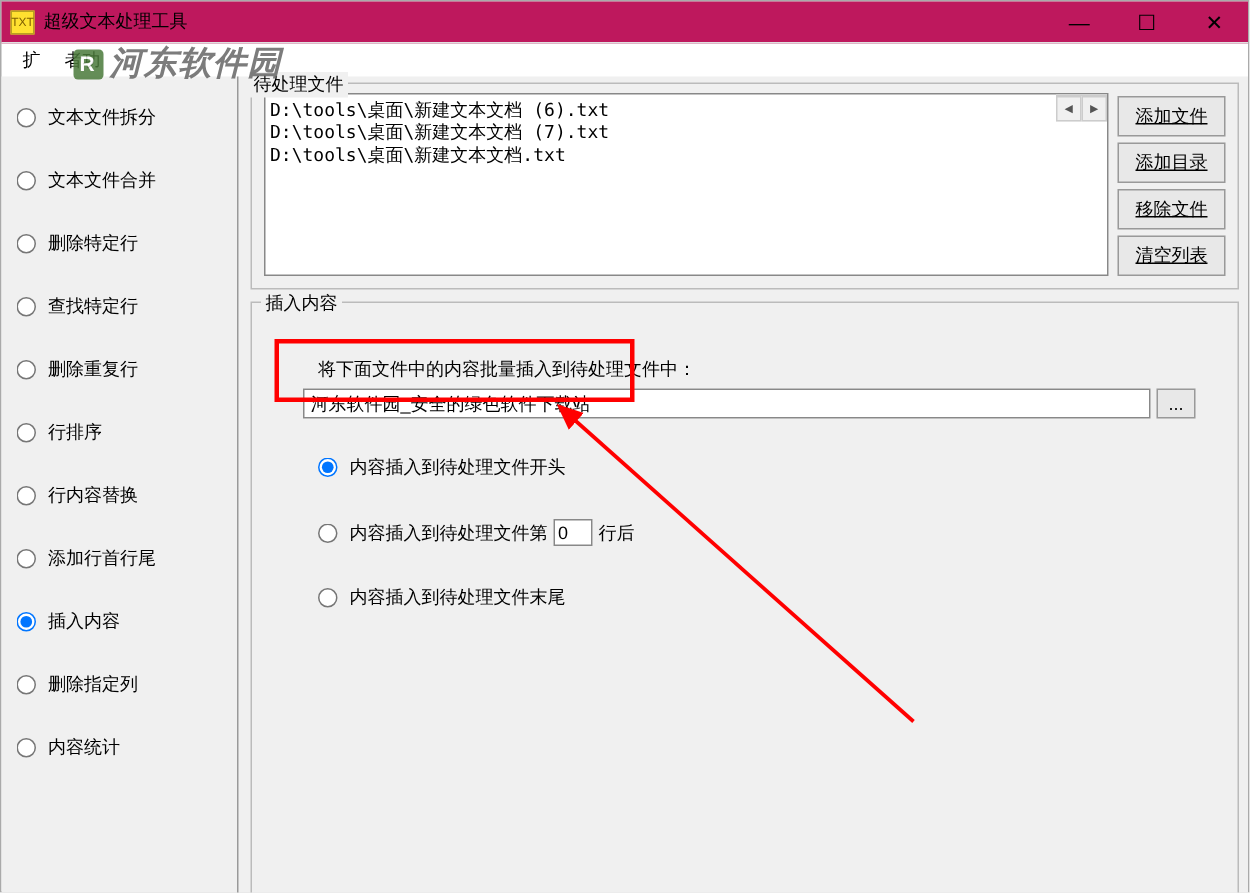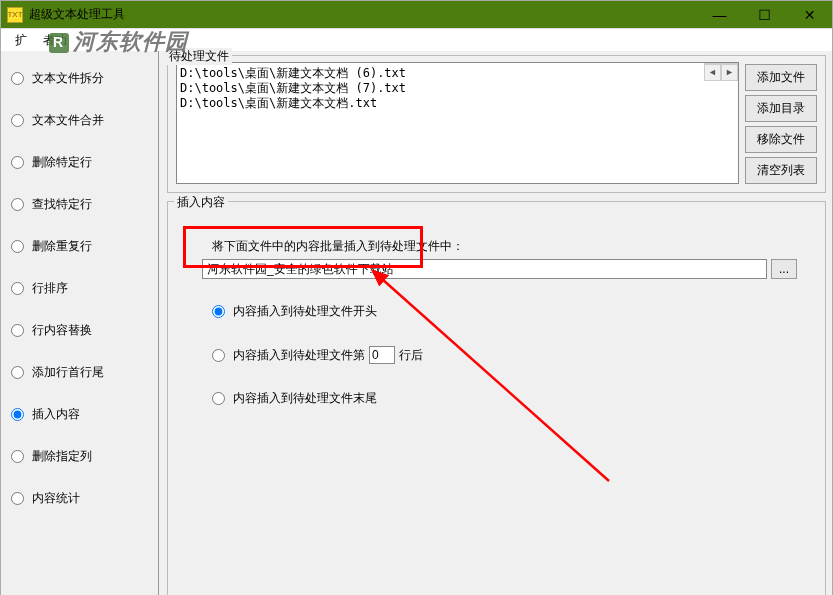--- a/index.html
+++ b/index.html
@@ -1,18 +1,18 @@
 <!DOCTYPE html>
 <html><head>
 <meta charset="utf-8">
 <style>
 * { box-sizing: border-box; margin: 0; padding: 0; }
 body { font-family: "SimSun", "Microsoft YaHei", sans-serif; font-size: 12px; background: #f0f0f0; width: 833px; height: 595px; overflow: hidden; position: relative; }
 .window { width: 833px; height: 595px; background: #fff; border: 1px solid #aaa; position: relative; }
-.titlebar { height: 28px; background: #4d7c0f; display: flex; align-items: center; padding: 0 0 0 6px; border-bottom: 1px solid #e0e0e0; }
+.titlebar { height: 28px; background: #be185d; display: flex; align-items: center; padding: 0 0 0 6px; border-bottom: 1px solid #e0e0e0; }
 .app-icon { width: 16px; height: 16px; background: #ffe030; border: 1px solid #b8a020; margin-right: 6px; font-size: 8px; display: flex; align-items: center; justify-content: center; color: #806000; }
 .titlebar-title { flex: 1; font-size: 12px; }
 .win-controls { display: flex; height: 28px; }
 .win-btn { width: 45px; height: 28px; display: flex; align-items: center; justify-content: center; font-size: 14px; font-family: Arial; cursor: pointer; }
 .menubar { height: 22px; padding: 0 6px; display: flex; align-items: center; gap: 0; position: relative; z-index: 3; }
 .menu-item { padding: 2px 8px; cursor: pointer; }
 .watermark { position: absolute; top: 26px; left: 48px; z-index: 5; font-size: 22px; color: #666; font-style: italic; font-weight: bold; letter-spacing: 1px; opacity: 0.85; pointer-events: none; }
 .watermark .url { display: block; font-size: 13px; font-style: normal; font-weight: normal; margin-top: 0; letter-spacing: 0; }
 .watermark-icon { width: 20px; height:20px; background: #4a7a3a; border-radius: 3px; display: inline-block; vertical-align: middle; margin-right: 4px; position: relative; }
 .watermark-icon::after { content:"R"; color:#fff; position:absolute; left:4px; top:1px; font-size:14px; font-weight:bold; font-style:normal; }
@@ -22,21 +22,21 @@
 .radio-row input { margin-right: 8px; }
 .main { flex: 1; display: flex; flex-direction: column; padding: 4px 6px 6px 8px; position: relative; }
 .group { border: 1px solid #bbb; padding: 6px 8px 8px 8px; position: relative; margin-bottom: 8px; }
 .group-label { position: absolute; top: -8px; left: 6px; background: #f0f0f0; padding: 0 3px; }
 .file-group { display: flex; gap: 6px; height: 138px; background: #f0f0f0; }
 .file-list-wrap { flex: 1; display: flex; flex-direction: row; border: 1px solid #888; background: #fff; }
 .file-list { flex: 1; overflow: hidden; padding: 3px; font-family: "SimSun", monospace; font-size: 12px; line-height: 15px; white-space: pre; }
 .hscroll { height: 17px; background: #f0f0f0; border-top: 1px solid #ccc; display: flex; align-items: center; }
 .scroll-arrow { width: 17px; height: 17px; background: #f0f0f0; border: 1px solid #ccc; display: flex; align-items: center; justify-content: center; font-size: 9px; color:#555; }
 .scroll-track { flex: 1; height: 17px; }
-.file-btns { display: flex; flex-direction: column; gap: 4px; margin-top: 2px; }
+.file-btns { display: flex; flex-direction: column; gap: 4px; margin-top: 2px; text-decoration: underline; }
 .btn { border: 1px solid #999; background: #e8e8e8; padding: 4px 10px; cursor: pointer; font-size: 12px; min-width: 72px; text-align: center; }
 .insert-group { flex: 1; background: #f0f0f0; }
 .insert-body { padding: 30px 20px 10px 20px; }
 .instruction { margin-bottom: 4px; margin-left: 16px; }
 .input-row { display: flex; align-items: flex-start; margin-left: 6px; margin-bottom: 24px; }
 .text-input { flex: 1; border: 1px solid #888; padding: 2px 4px; font-size: 12px; height: 20px; background: #fff; }
 .browse-btn { width: 26px; height: 20px; border: 1px solid #999; background: #e8e8e8; margin-left: 4px; cursor: pointer; display:flex; align-items:center; justify-content:center; }
 .opt-row { display: flex; align-items: center; margin: 0 0 26px 16px; }
 .opt-row input[type=radio] { margin-right: 8px; }
 .num-input { width: 26px; height: 18px; border: 1px solid #888; padding: 1px 2px; margin: 0 4px; background:#fff; font-size:12px; }

